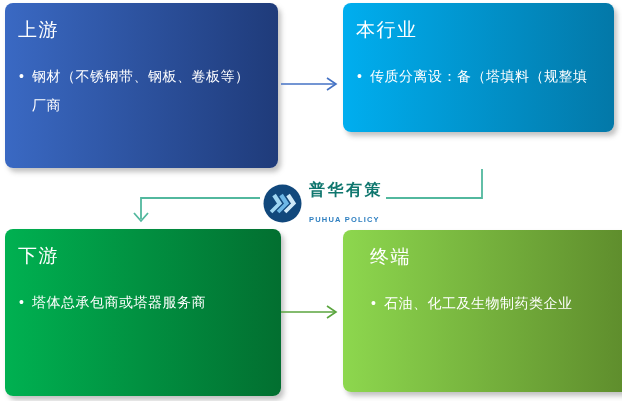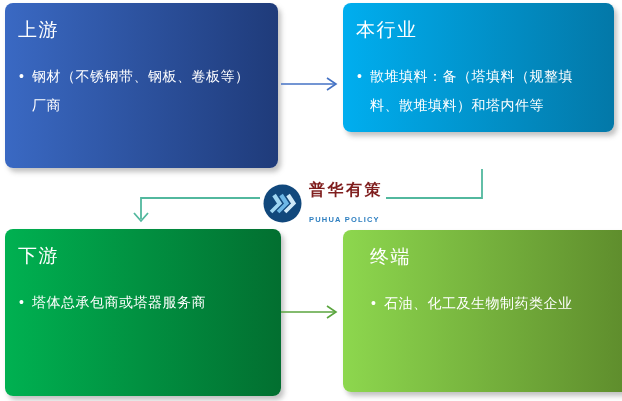--- a/index.html
+++ b/index.html
@@ -24,21 +24,21 @@
     font-size:14px;line-height:29px;letter-spacing:.5px;
   }
   .box-bullets li{position:relative;padding-left:13px;max-width:228px;}
   .box-bullets li .bullet-dot{position:absolute;left:0;top:0;}
   #connector-layer{position:absolute;left:0;top:0;z-index:2;pointer-events:none;}
   #logo{
     position:absolute;left:260px;top:180px;z-index:3;background:#ffffff;
     display:flex;align-items:center;padding:1px 3px;
   }
   #logo .logo-text{margin-left:7px;display:flex;flex-direction:column;justify-content:center;}
-  #logo .logo-cn{font-size:16px;font-weight:bold;letter-spacing:2.5px;color:#7f1d1d;line-height:18px;}
+  #logo .logo-cn{font-size:16px;font-weight:bold;letter-spacing:2.5px;color:#0f766e;line-height:18px;}
   #logo .logo-en{font-size:7.5px;font-weight:bold;letter-spacing:1.2px;color:#2e7fc0;line-height:10px;margin-top:16px;}
 </style>
 </head>
 <body>
 
 <div id="canvas">
 
   <svg id="connector-layer" width="622" height="401" viewBox="0 0 622 401">
 
     <g stroke="#4472c4" stroke-width="1.6" fill="none">
@@ -66,22 +66,21 @@
         <div>厂商</div>
       </li>
     </ul>
   </div>
 
   <div class="box box-industry">
     <div class="box-title">本行业</div>
     <ul class="box-bullets">
       <li>
         <span class="bullet-dot">•</span>
-        <div>散堆填料：备（塔填料（规整填</div>
-        <div>料、散堆填料）和塔内件等</div>
+        <div>传质分离设：备（塔填料（规整填</div>
       </li>
     </ul>
   </div>
 
   <div class="box box-downstream">
     <div class="box-title">下游</div>
     <ul class="box-bullets">
       <li>
         <span class="bullet-dot">•</span>
         <div>塔体总承包商或塔器服务商</div>

